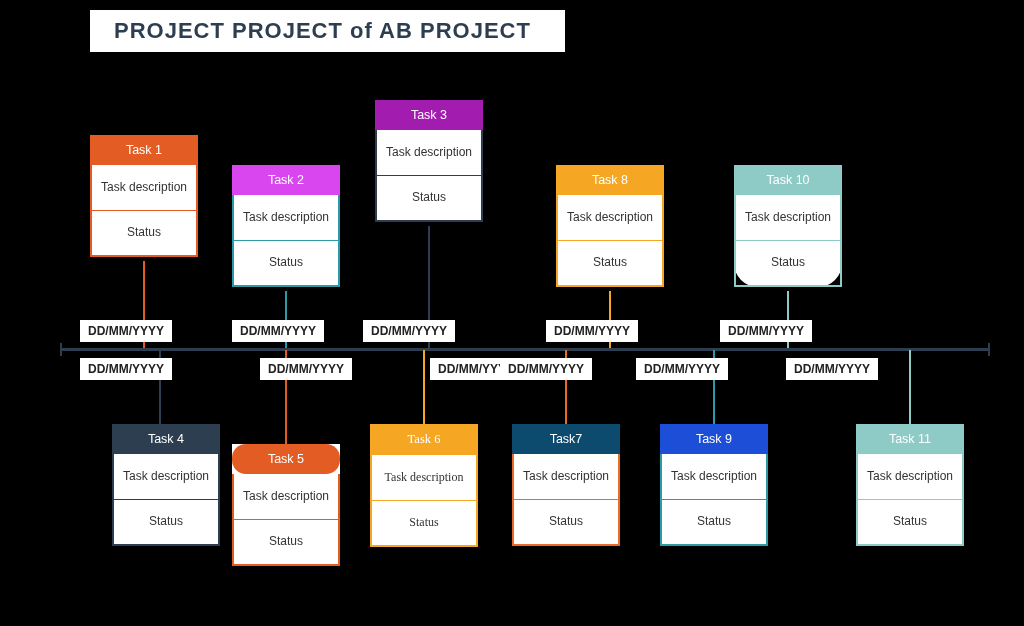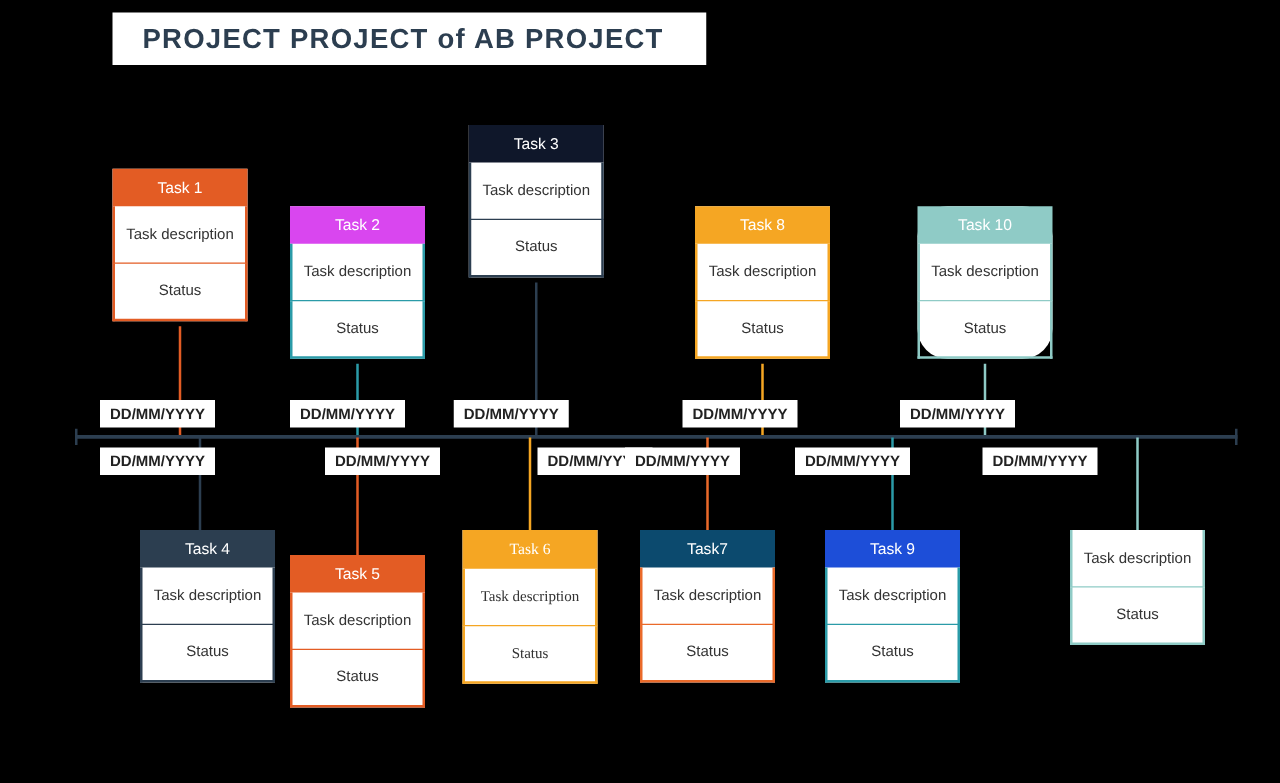--- a/index.html
+++ b/index.html
@@ -111,58 +111,59 @@
         <div class="hdr" style="background: rgb(227, 92, 36);">Task 1</div>
         <div class="cell" style="border-color: rgb(227, 92, 36);">Task description</div>
         <div class="cell last" style="border-color: rgb(227, 92, 36);">Status</div>
       </div>
       <div class="task-card" style="left: 232px; top: 165px;">
         <div class="hdr" style="background: #d946ef;">Task 2</div>
         <div class="cell" style="border-color: rgb(43, 155, 168);">Task description</div>
         <div class="cell last" style="border-color: rgb(43, 155, 168);">Status</div>
       </div>
       <div class="task-card" style="left: 375px; top: 100px;">
-        <div class="hdr" style="background: #0f172a;">Task 3</div>
+        <div class="hdr" style="background: #a21caf;">Task 3</div>
         <div class="cell" style="border-color: rgb(44, 62, 80);">Task description</div>
         <div class="cell last" style="border-color: rgb(44, 62, 80);">Status</div>
       </div>
       <div class="task-card" style="left: 556px; top: 165px;">
         <div class="hdr" style="background: rgb(245, 166, 35);">Task 8</div>
         <div class="cell" style="border-color: rgb(245, 166, 35);">Task description</div>
         <div class="cell last" style="border-color: rgb(245, 166, 35);">Status</div>
       </div>
       <div class="task-card" style="left: 734px; top: 165px; border-radius: 24px;">
         <div class="hdr" style="background: rgb(143, 203, 198);">Task 10</div>
         <div class="cell" style="border-color: rgb(143, 203, 198);">Task description</div>
         <div class="cell last" style="border-color: rgb(143, 203, 198);">Status</div>
       </div>
       <div class="task-card" style="left: 112px; top: 424px;">
         <div class="hdr" style="background: rgb(44, 62, 80);">Task 4</div>
         <div class="cell" style="border-color: rgb(44, 62, 80);">Task description</div>
         <div class="cell last" style="border-color: rgb(44, 62, 80);">Status</div>
       </div>
       <div class="task-card" style="left: 232px; top: 444px;">
-        <div class="hdr" style="background: rgb(227, 92, 36);">Task 5</div>
+        <div class="hdr" style="background: rgb(227, 92, 36); border-radius: 14px;">Task 5</div>
         <div class="cell" style="border-color: rgb(227, 92, 36);">Task description</div>
         <div class="cell last" style="border-color: rgb(227, 92, 36);">Status</div>
       </div>
       <div class="task-card" style="left: 370px; top: 424px; font-family: Liberation Serif, serif;">
         <div class="hdr" style="background: rgb(245, 166, 35);">Task 6</div>
         <div class="cell" style="border-color: rgb(245, 166, 35);">Task description</div>
         <div class="cell last" style="border-color: rgb(245, 166, 35);">Status</div>
       </div>
       <div class="task-card" style="left: 512px; top: 424px;">
         <div class="hdr" style="background: #0c4a6e;">Task7</div>
         <div class="cell" style="border-color: rgb(234, 106, 42);">Task description</div>
         <div class="cell last" style="border-color: rgb(234, 106, 42);">Status</div>
       </div>
       <div class="task-card" style="left: 660px; top: 424px;">
         <div class="hdr" style="background: #1d4ed8;">Task 9</div>
         <div class="cell" style="border-color: rgb(43, 155, 168);">Task description</div>
         <div class="cell last" style="border-color: rgb(43, 155, 168);">Status</div>
       </div>
       <div class="task-card" style="left: 856px; top: 424px;">
+        <div class="hdr" style="background: rgb(143, 203, 198);">Task 11</div>
         <div class="cell" style="border-color: rgb(143, 203, 198);">Task description</div>
         <div class="cell last" style="border-color: rgb(143, 203, 198);">Status</div>
       </div>
     </div>
 
 </div>
 
 </body></html>

